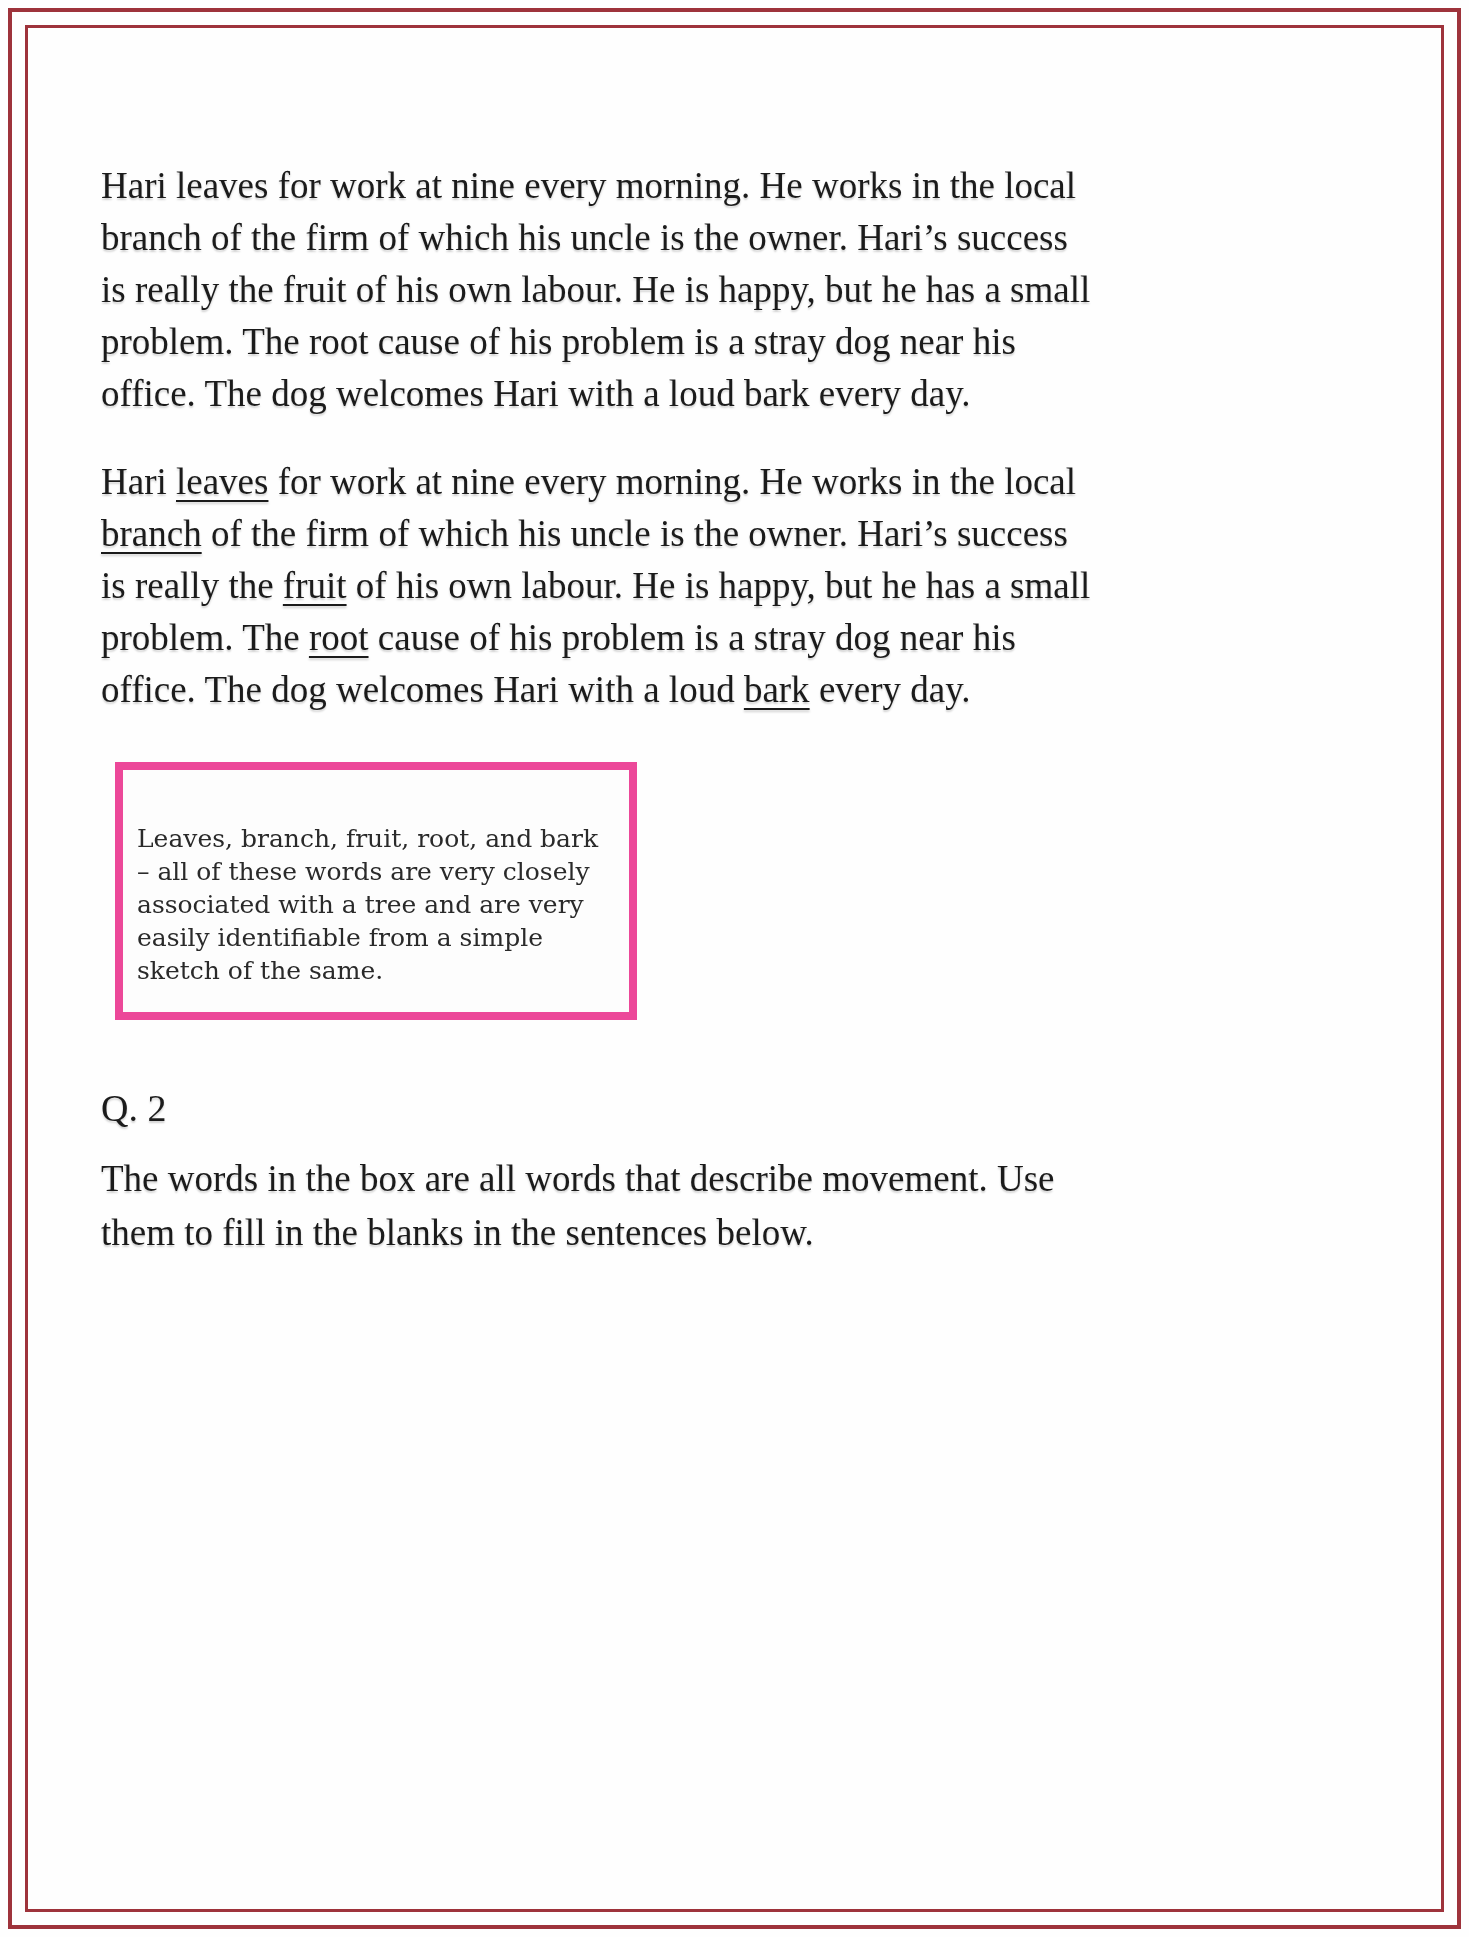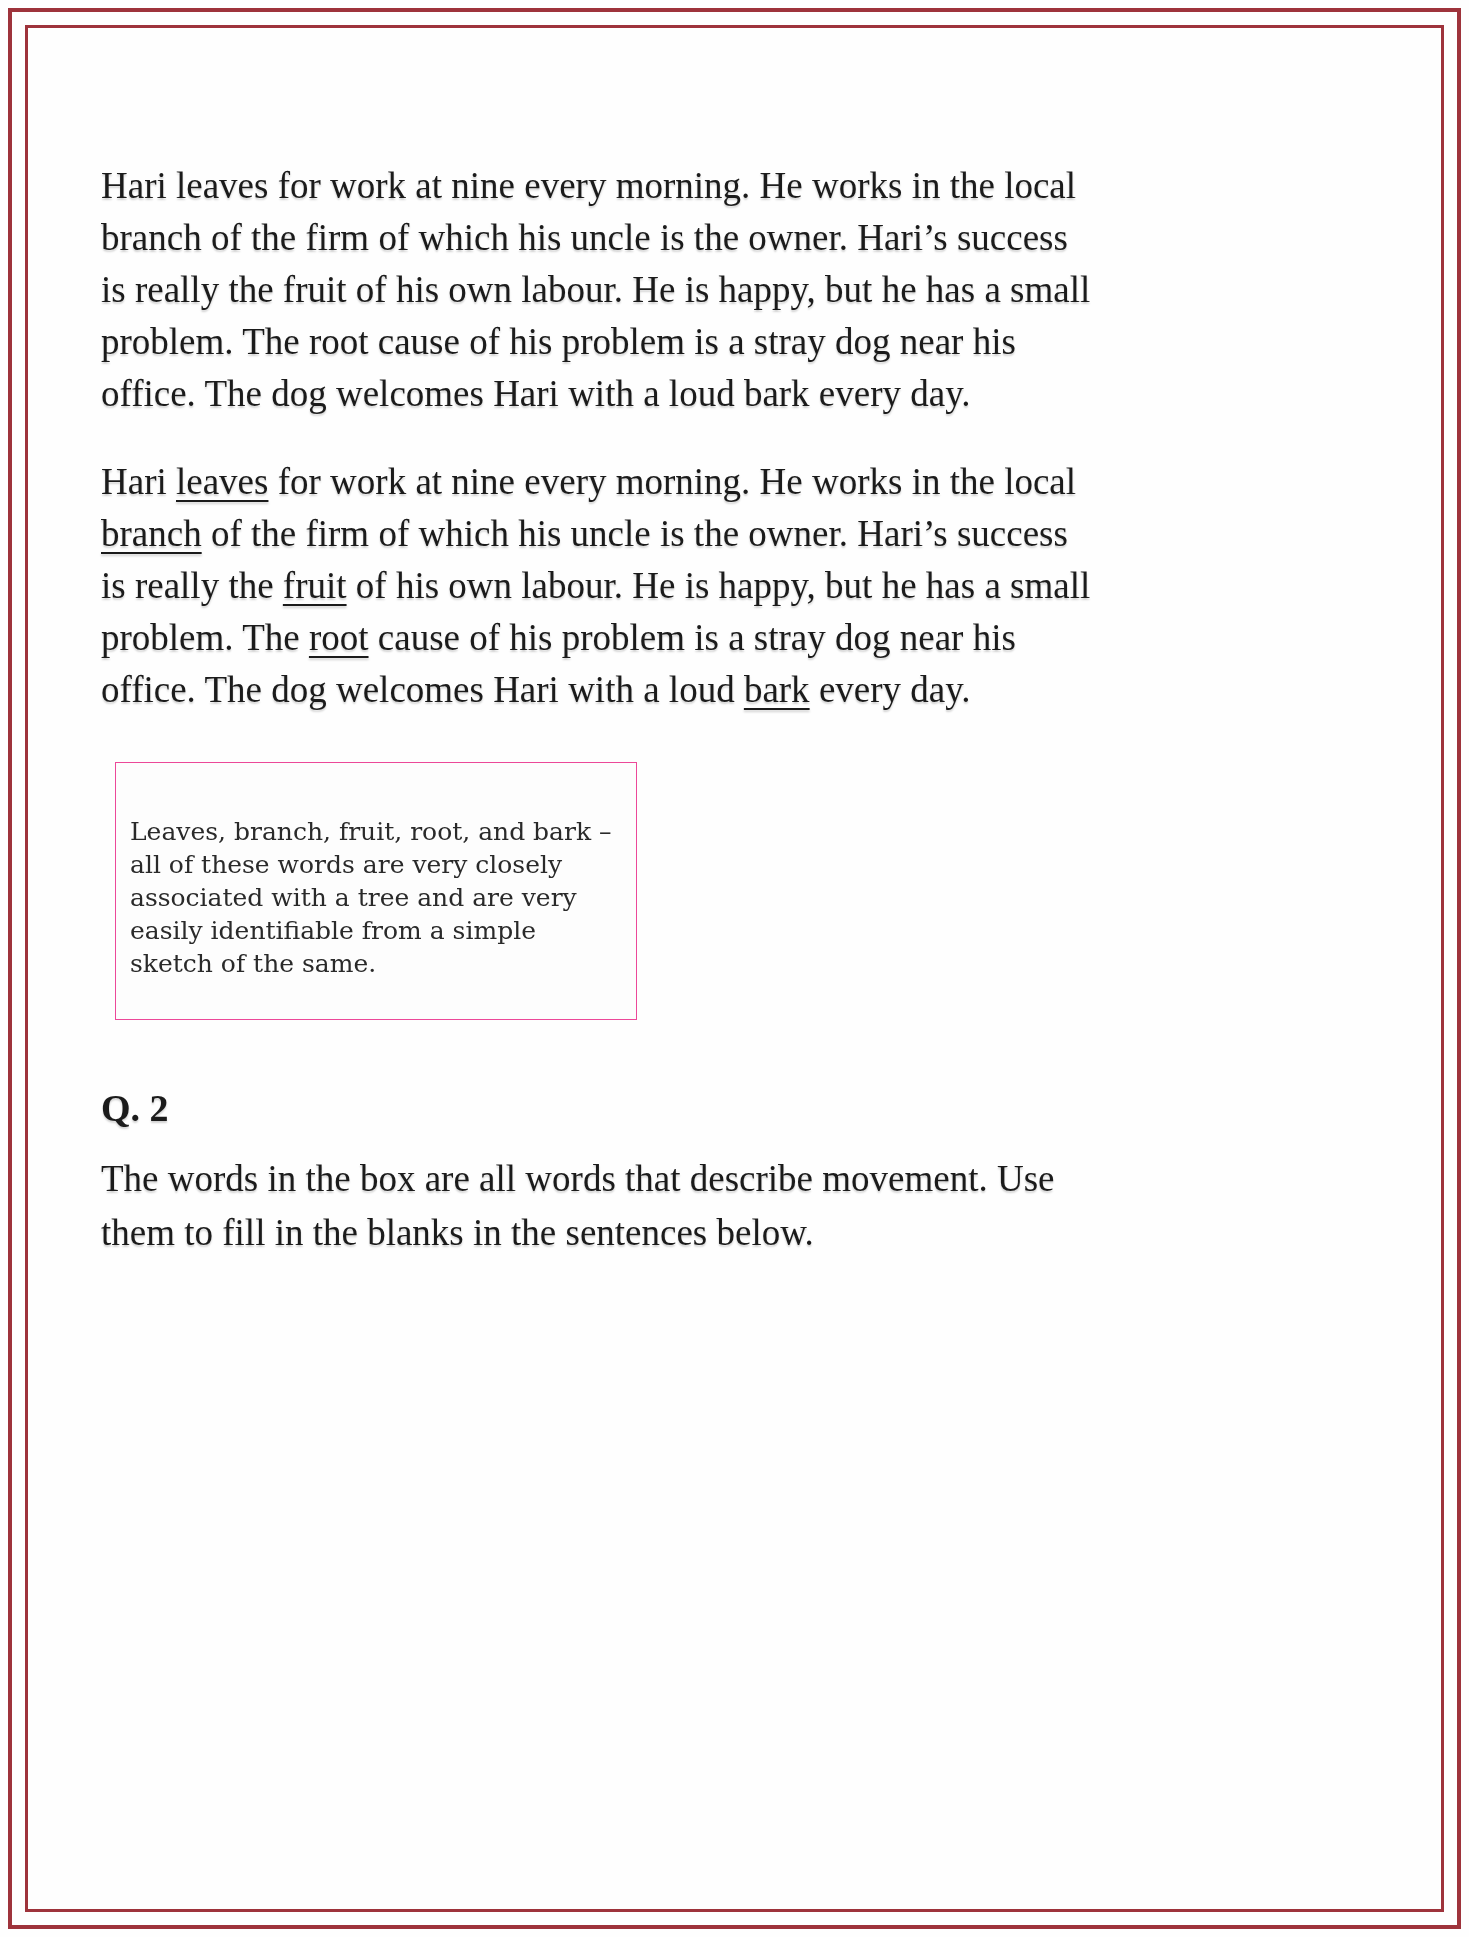--- a/index.html
+++ b/index.html
@@ -49,34 +49,34 @@
   .para .u {
     text-decoration: underline;
     text-decoration-thickness: 2px;
     text-underline-offset: 6px;
   }
   .note-box {
     box-sizing: border-box;
     margin: 46px 0 0 14px;
     width: 522px;
     height: 258px;
-    border: 1px solid #ec4899;
+    border: 8px solid #ec4899;
     background: #fdfdfd;
     padding: 52px 14px 0 14px;
   }
   .note-box-text {
     font-family: "DejaVu Serif", serif;
     font-size: 25px;
     line-height: 33px;
     color: #2a2a2a;
     margin: 0;
   }
   .q-heading {
     font-size: 38px;
-    font-weight: bold;
+    font-weight: normal;
     margin: 62px 0 0 0;
     line-height: 52px;
     text-shadow: 0 2px 2px rgba(0,0,0,0.18);
   }
   .q-text {
     font-size: 37px;
     line-height: 54px;
     margin: 18px 0 0 0;
     text-shadow: 0 2px 2px rgba(0,0,0,0.18);
   }

